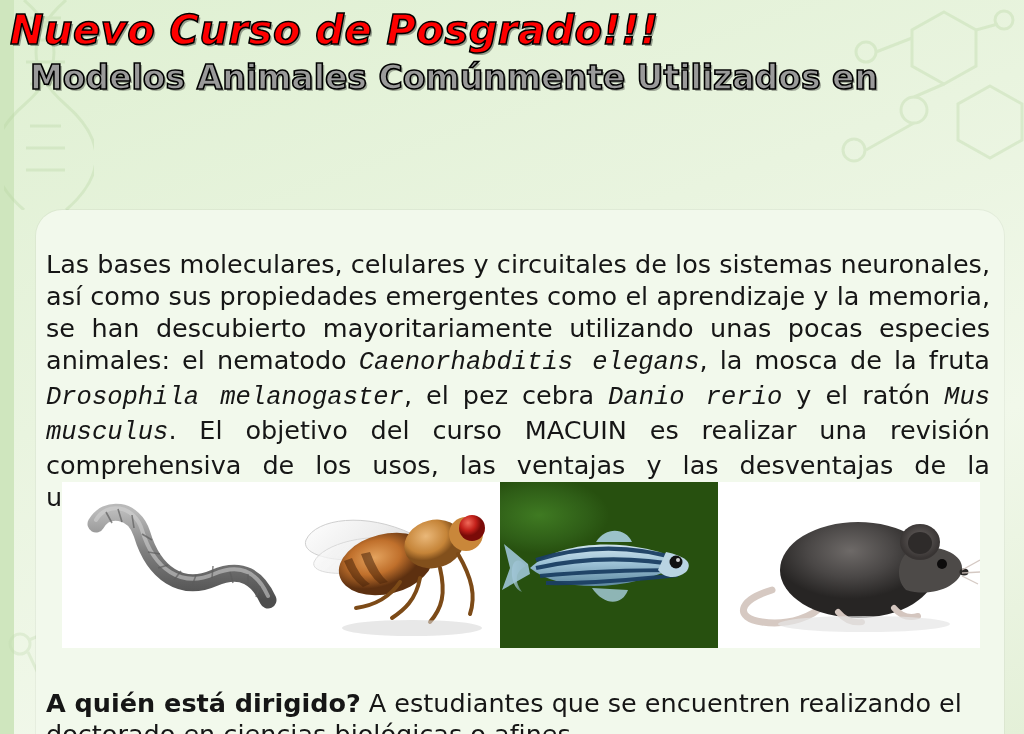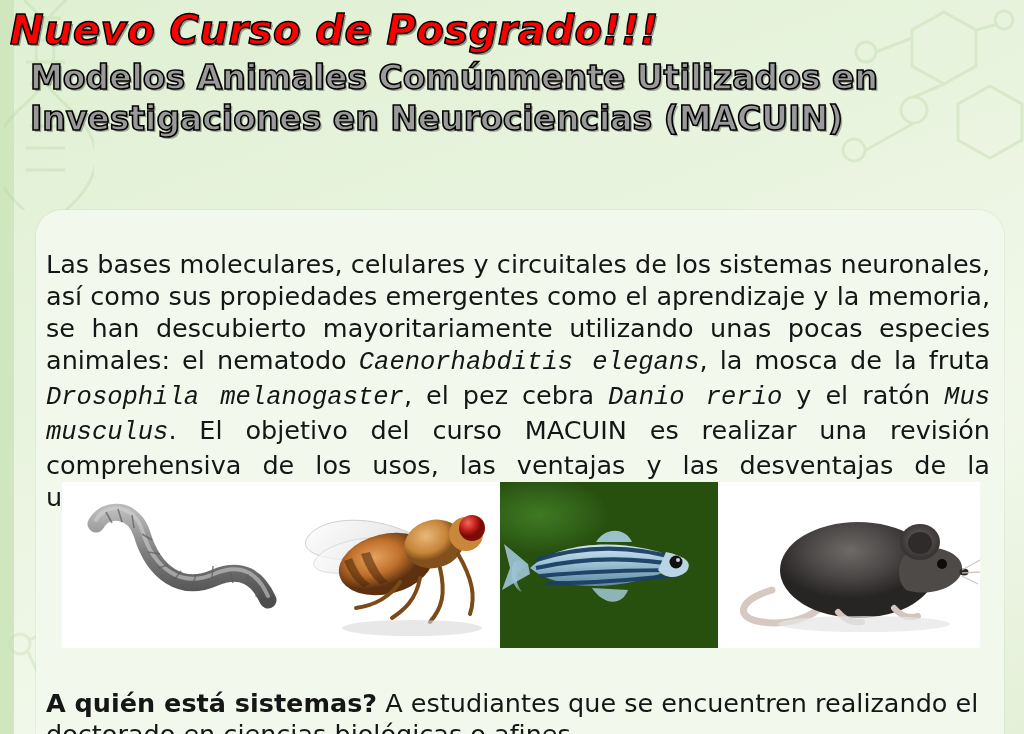--- a/index.html
+++ b/index.html
@@ -174,21 +174,20 @@
         <circle cx="104" cy="120" r="10"></circle>
         <path d="M29 36 L57 24 M28 48 L44 82 M63 96 L95 116"></path>
       </g>
     </svg>
   </div>
 
   <div class="title-block">
     <div class="title-main">Nuevo Curso de Posgrado!!!</div>
     <div class="title-sub">
       <span class="line3">Modelos Animales Comúnmente Utilizados en</span>
-      <span class="line3">Investigaciones en Neurociencias (MACUIN)</span>
     </div>
   </div>
 
   <div class="card">
 
     <p class="paragraph"><span>Las bases moleculares, celulares y circuitales de los sistemas neuronales, así como sus propiedades emergentes como el aprendizaje y la memoria, se han descubierto mayoritariamente utilizando unas pocas especies animales: el nematodo </span><i>Caenorhabditis elegans</i><span>, la mosca de la fruta </span><i>Drosophila melanogaster</i><span>, el pez cebra </span><i>Danio rerio</i><span> y el ratón </span><i>Mus musculus</i><span>. El objetivo del curso MACUIN es realizar una revisión comprehensiva de los usos, las ventajas y las desventajas de la utilización de estos organismos en las investigaciones en neurociencias.</span></p>
 
     <div class="photos">
 
       <div class="photo worm">
@@ -326,16 +325,16 @@
           </g>
 
           <path d="M120 130 q10 12 24 10" stroke="#d4c6bf" stroke-width="6" fill="none" stroke-linecap="round"></path>
           <path d="M176 126 q10 12 24 8" stroke="#d4c6bf" stroke-width="6" fill="none" stroke-linecap="round"></path>
 
           <ellipse cx="146" cy="142" rx="86" ry="8" fill="#e6e6e6" opacity="0.7"></ellipse>
         </svg>
       </div>
     </div>
 
-    <p class="question"><b>A quién está sistemas?</b><span> A estudiantes que se encuentren realizando el doctorado en ciencias biológicas o afines.</span></p>
+    <p class="question"><b>A quién está dirigido?</b><span> A estudiantes que se encuentren realizando el doctorado en ciencias biológicas o afines.</span></p>
 
   </div>
 </div>
 
 </body></html>

